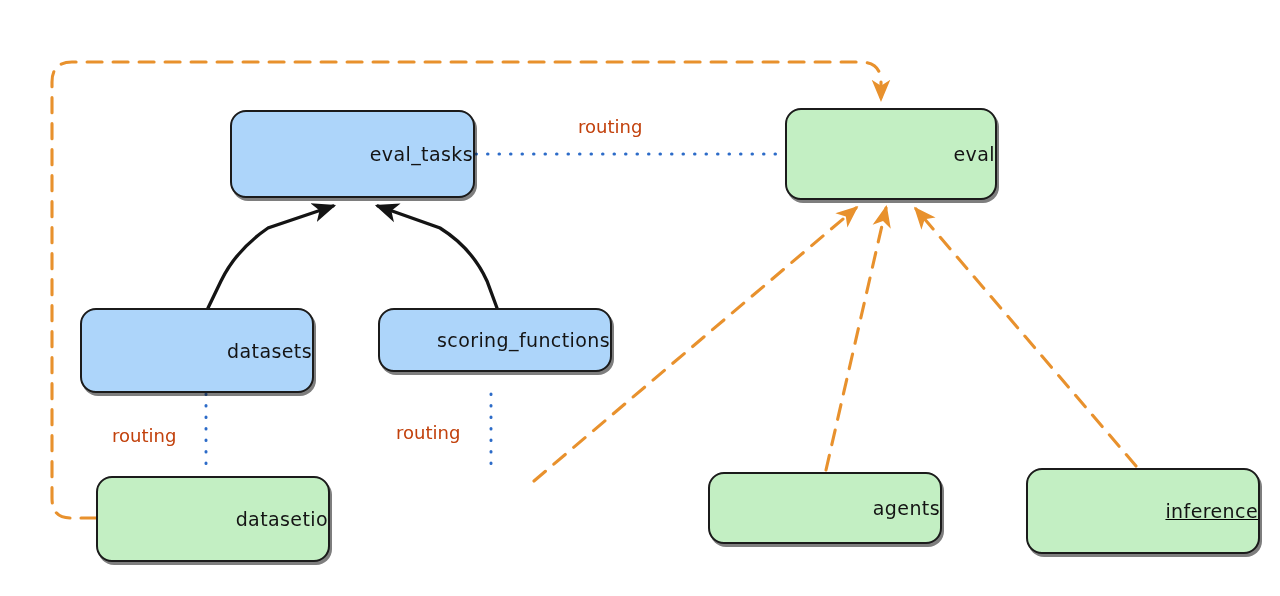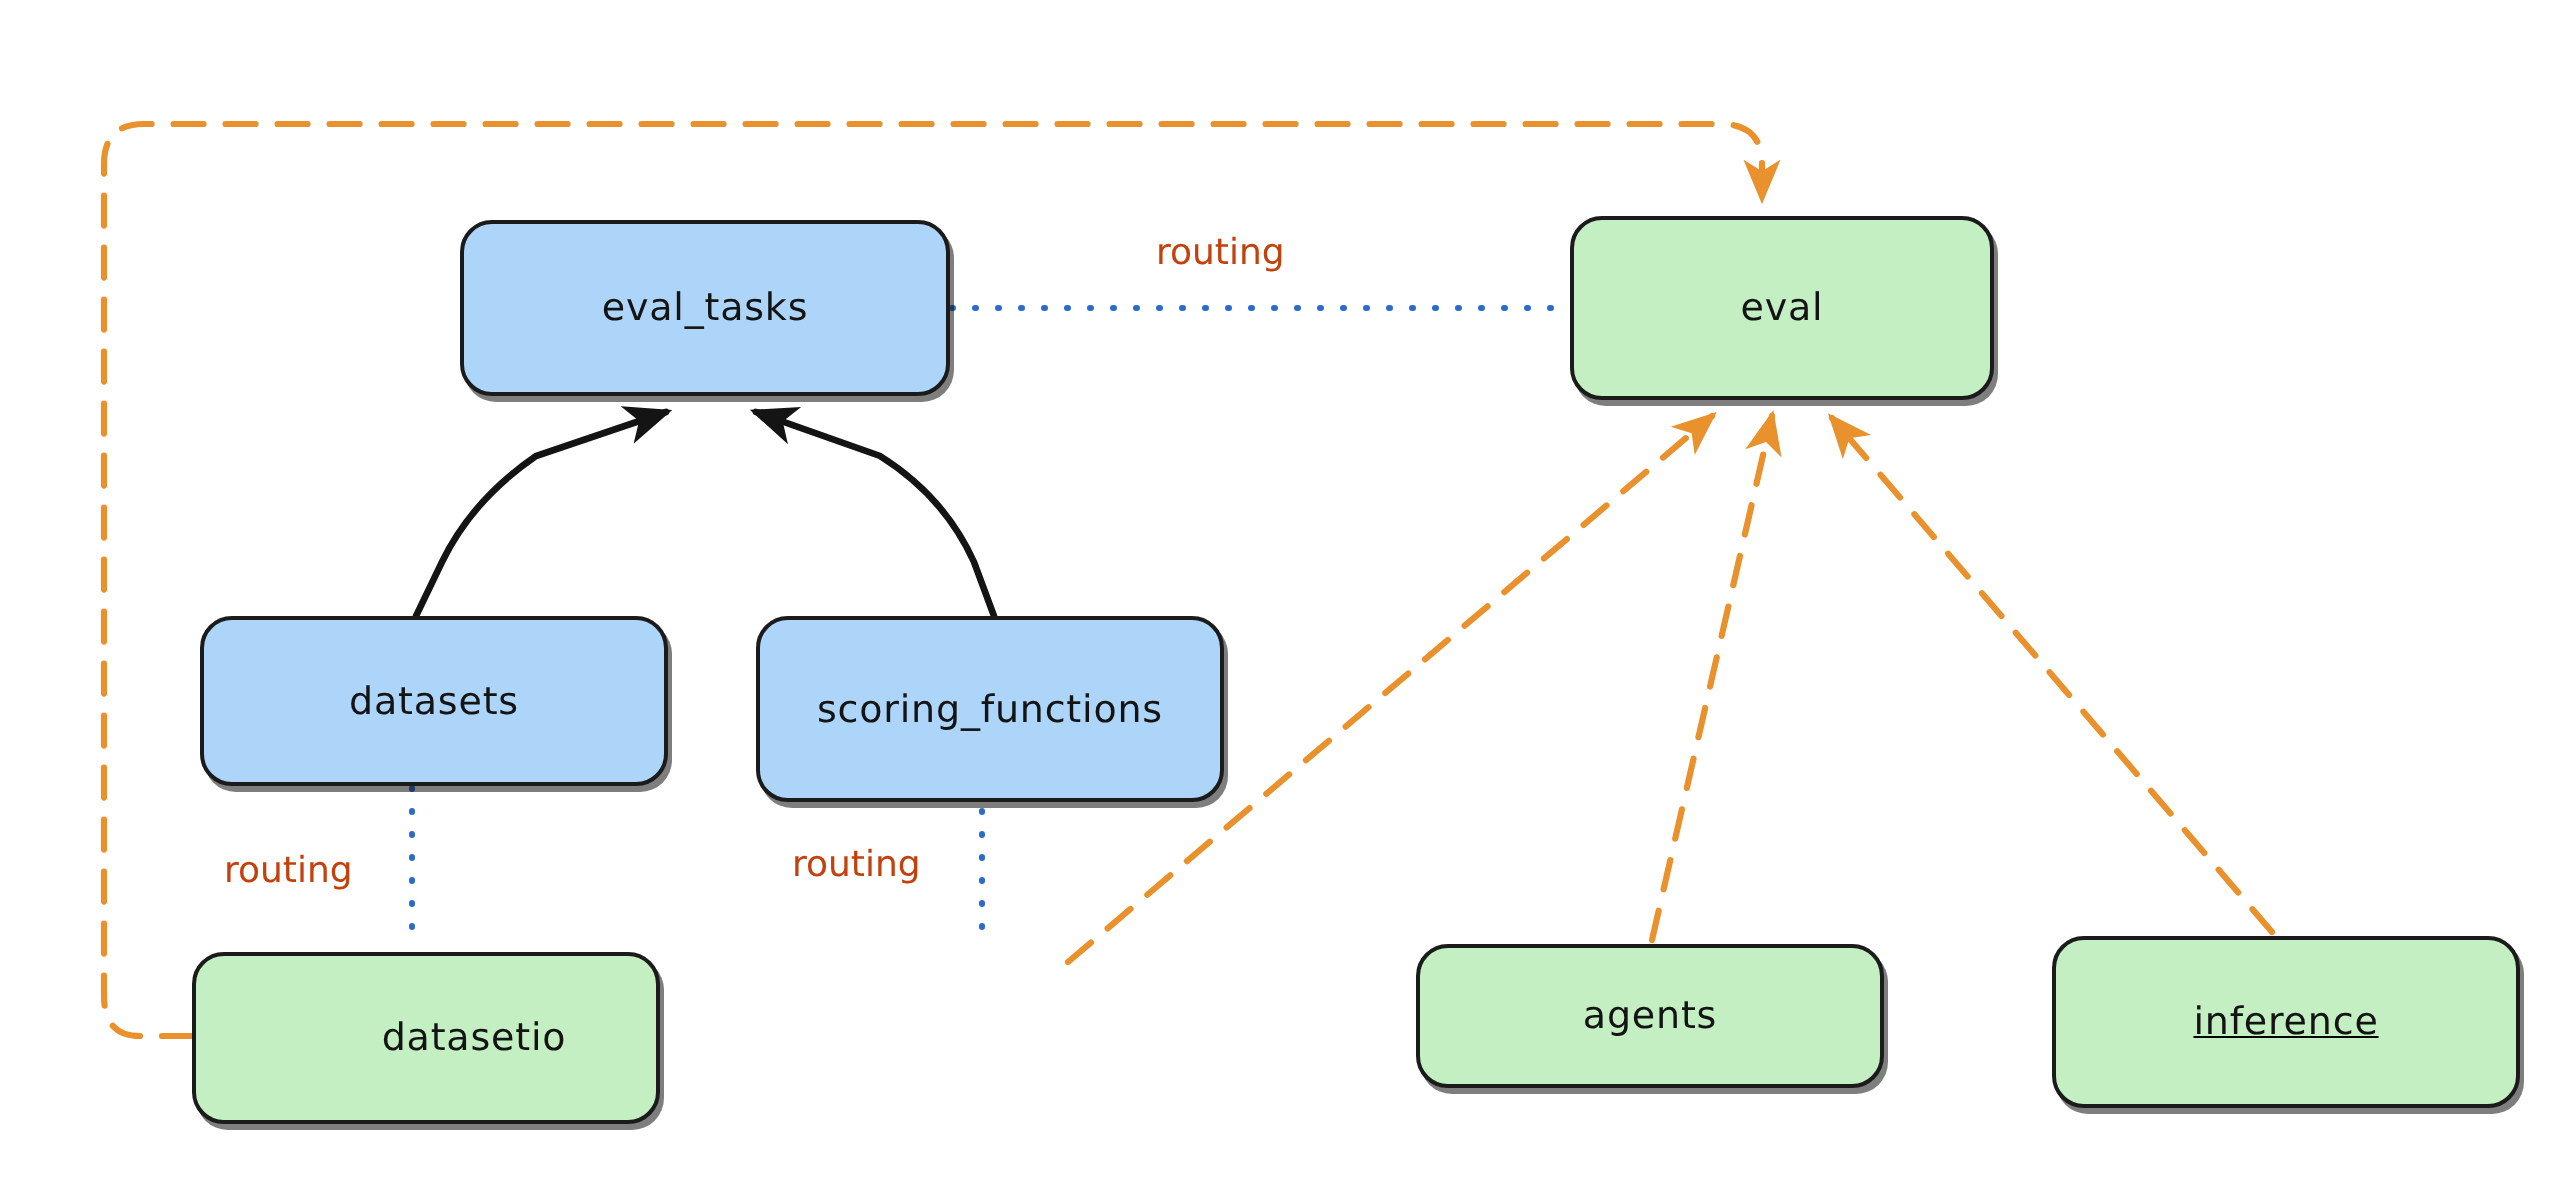--- a/index.html
+++ b/index.html
@@ -25,21 +25,21 @@
     height: 596px;
     pointer-events: none;
   }
   .node {
     position: absolute;
     box-sizing: border-box;
     border: 2.6px solid #1b1b1b;
     border-radius: 16px;
     display: flex;
     align-items: center;
-    justify-content: center;
+    justify-content: flex-end;
     box-shadow: 2px 3px 0 rgba(20,20,20,0.55);
   }
   .node.blue { background: #ADD5FA; }
   .node.green { background: #C3EFC3; }
   .node-label {
     font-family: "DejaVu Sans", sans-serif;
     font-size: 19px;
     color: #141414;
     letter-spacing: 0.4px;
     white-space: nowrap;
@@ -89,25 +89,25 @@
   </svg>
 
   <div class="node blue" style="left:230px; top:110px; width:245px; height:88px;">
     <span class="node-label">eval_tasks</span>
   </div>
 
   <div class="node green" style="left:785px; top:108px; width:212px; height:92px;">
     <span class="node-label">eval</span>
   </div>
 
-  <div class="node blue" style="left:100px; top:308px; width:234px; height:85px;">
+  <div class="node blue" style="left:80px; top:308px; width:234px; height:85px;">
     <span class="node-label">datasets</span>
   </div>
 
-  <div class="node blue" style="left:378px; top:308px; width:234px; height:93px;">
+  <div class="node blue" style="left:378px; top:308px; width:234px; height:64px;">
     <span class="node-label">scoring_functions</span>
   </div>
 
   <div class="node green" style="left:96px; top:476px; width:234px; height:86px;padding-left:48px;">
     <span class="node-label">datasetio</span>
   </div>
 
 
   <div class="node green" style="left:708px; top:472px; width:234px; height:72px;">
     <span class="node-label">agents</span>

